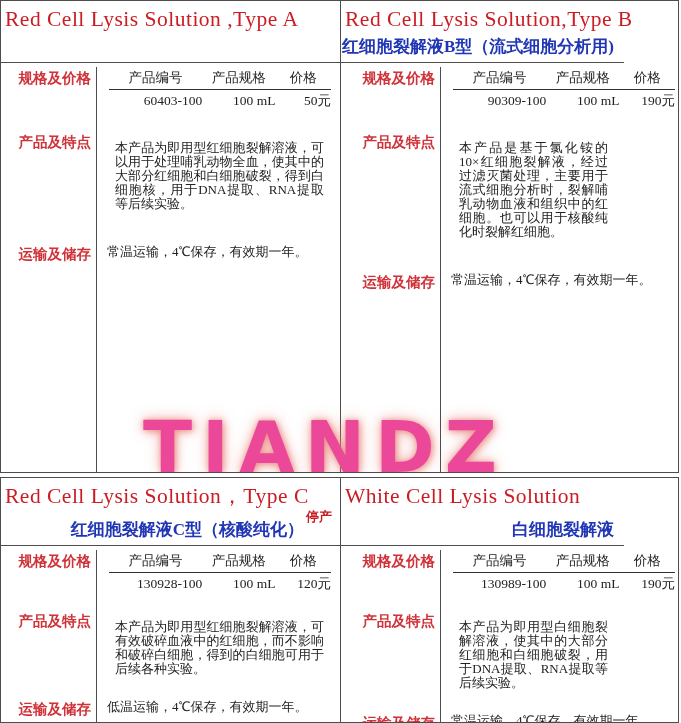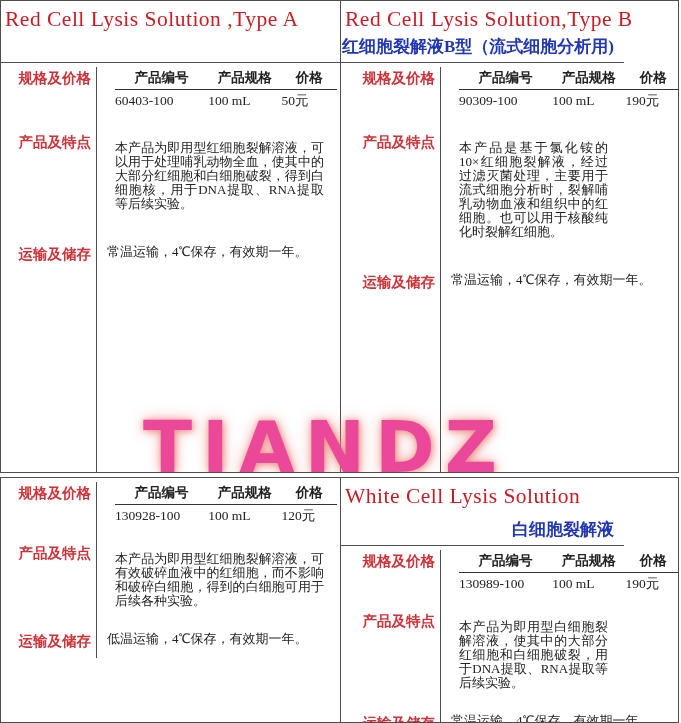--- a/index.html
+++ b/index.html
@@ -34,43 +34,43 @@
     position:relative;top:-7px;margin-left:2px;
   }
 
   .q-body{position:relative;height:calc(100% - 62px);}
   .panel-bottom .q-body{height:calc(100% - 68px);}
   .vline{position:absolute;top:0;bottom:0;width:1px;background:#4d4d4d;}
   .quad-left .vline{left:95px;}
   .quad-right .vline{left:99px;}
 
   .row{display:flex;align-items:flex-start;}
-  .row-specs{margin-top:4px;gap:6px;}
+  .row-specs{margin-top:4px;}
   .row-features{margin-top:20px;}
   .row-storage{margin-top:24px;font-family:Liberation Serif, serif;}
   .panel-bottom .row-features{margin-top:16px;}
   .panel-bottom .row-storage{margin-top:14px;}
   .lab{
     flex:0 0 auto;box-sizing:border-box;text-align:right;
     padding:2px 5px 0 0;color:#cf3339;font-weight:bold;font-size:14.5px;
     white-space:nowrap;
   }
   .quad-left .lab{width:95px;}
   .quad-right .lab{width:99px;}
   .val{flex:1;box-sizing:border-box;padding:0 8px 0 11px;color:#222;font-size:13px;}
 
   table.price{
     border-collapse:collapse;margin:1px 0 0 2px;width:222px;
     font-size:13.5px;color:#222;table-layout:fixed;
   }
   table.price th{
-    font-weight:bold;text-align:center;padding:1px 0 2px;
+    font-weight:normal;text-align:center;padding:1px 0 2px;
     border-bottom:1px solid #333;
   }
-  table.price td{text-align:left;padding:2px 0 1px;}
+  table.price td{text-align:right;padding:2px 0 1px;}
   .col-code{width:42%;}.col-size{width:33%;}.col-price{width:25%;}
 
   .features-text{margin:8px;text-align:justify;line-height:14px;padding-top:2px;}
   .storage-text{line-height:17px;padding-top:2px;white-space:nowrap;}
 
   .watermark{
     position:absolute;left:142px;top:404px;
     font-family:"DejaVu Sans", sans-serif;font-weight:700;
     font-size:72px;letter-spacing:10px;color:#ec4899;
     text-shadow:0 0 14px rgba(232,122,112,.65),0 0 5px rgba(232,122,112,.4),
@@ -173,20 +173,24 @@
       </div>
     </div>
   </article>
 
   <div class="watermark">TIANDZ</div>
 </section>
 
 <section class="panel panel-bottom">
 
   <article class="quad quad-left">
+    <header class="q-header">
+      <h1 class="title-en">Red Cell Lysis Solution，Type C</h1>
+      <div class="title-cn"><span>红细胞裂解液C型（核酸纯化）</span><sup class="badge">停产</sup></div>
+    </header>
     <div class="q-body">
       <div class="vline"></div>
       <div class="row row-specs">
         <div class="lab">规格及价格</div>
         <div class="val">
           <table class="price">
             <colgroup>
                 <col class="col-code">
                 <col class="col-size">
                 <col class="col-price">

